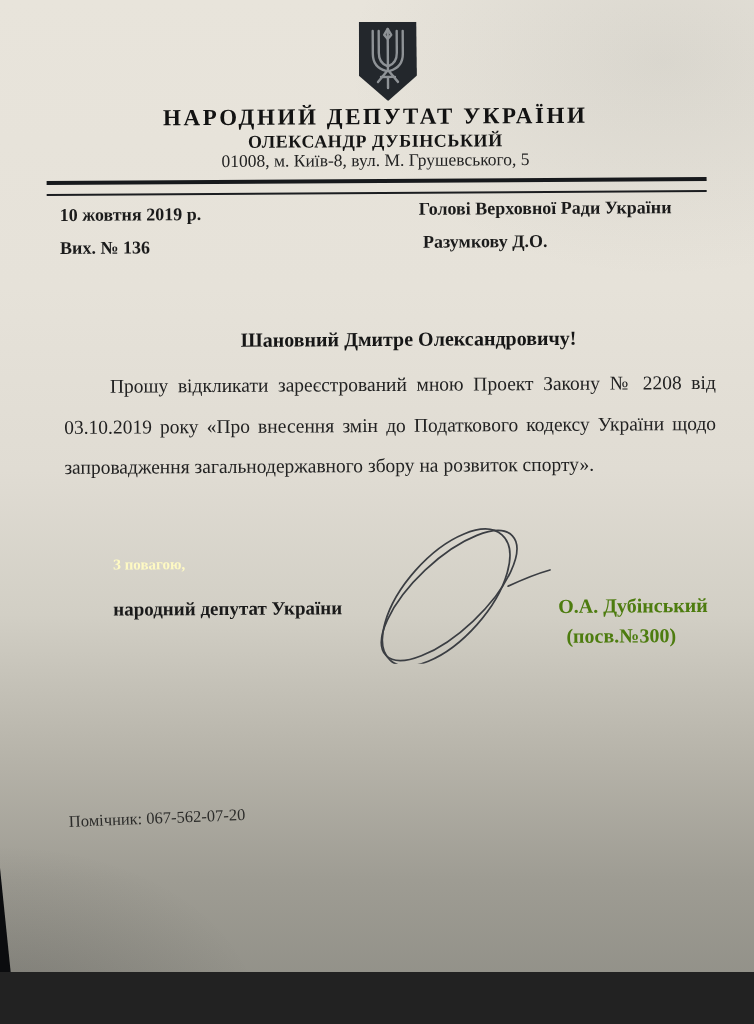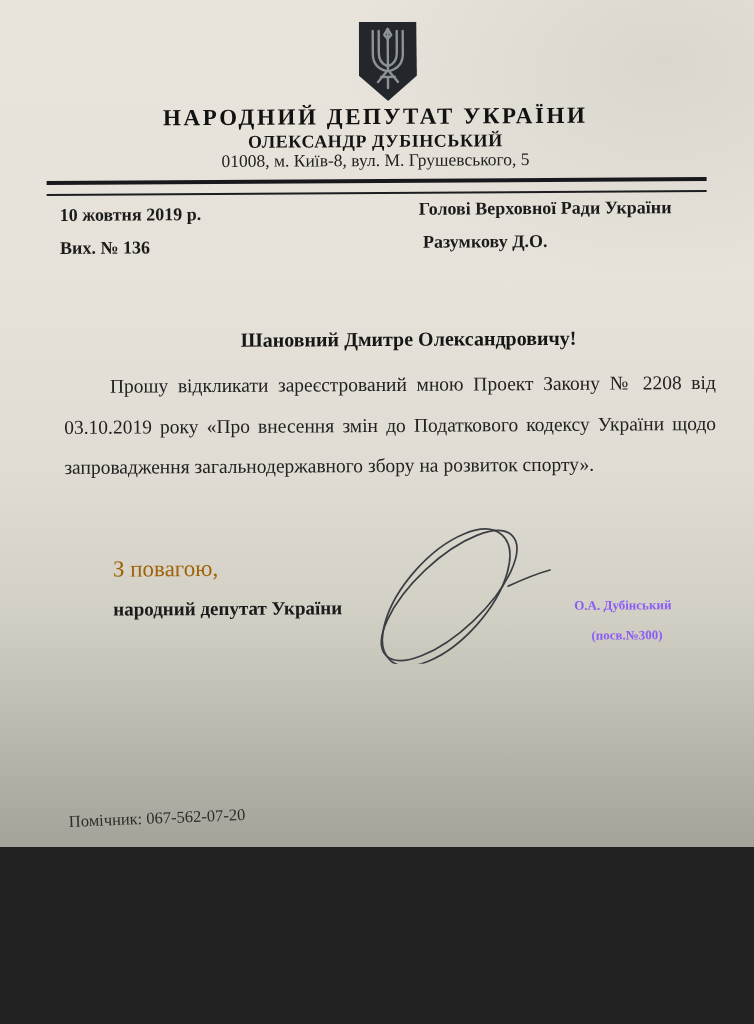--- a/index.html
+++ b/index.html
@@ -1,17 +1,17 @@
 <!DOCTYPE html>
 <html><head>
 <meta charset="utf-8">
 <style>
   html,body{margin:0;padding:0;background:#222;}
   .photo{
-    position:relative;width:754px;height:847px;overflow:hidden;
+    position:relative;width:754px;height:972px;overflow:hidden;
     background:#0b0c0e;
     font-family:"Liberation Serif","DejaVu Serif",serif;
   }
   
   .paper{
     position:absolute;left:0;top:0;width:754px;height:1024px;
     background:
       radial-gradient(ellipse 60% 30% at 88% 6%, rgba(95,100,96,0.10), rgba(0,0,0,0) 70%),
       radial-gradient(ellipse 50% 25% at 0% 100%, rgba(20,20,22,0.18), rgba(0,0,0,0) 70%),
       linear-gradient(180deg,#e8e4db 0%,#e6e2d9 28%,#e0dcd3 46%,#d2cfc5 60%,#b6b3a9 74%,#9e9c93 86%,#8d8c84 100%);
@@ -53,27 +53,27 @@
   .addressee{left:420px;top:193px;font-size:18px;font-weight:700;line-height:33px;color:#1b1b1b;}
   .addressee .ind{padding-left:4px;}
 
   .salutation{left:84px;top:328px;width:650px;text-align:center;font-size:20px;font-weight:700;color:#161616;}
 
   .body-par{left:64px;top:365px;width:652px;font-size:19.5px;line-height:40.5px;color:#222;}
   .jline{text-align:justify;text-align-last:justify;}
   .jline.first{text-indent:46px;}
   .lline{text-align:left;}
 
-  .valediction{left:112px;top:555px;font-size:23px;font-weight:400;color:#a16207;}
+  .valediction{left:112px;top:555px;font-size:15px;font-weight:700;color:#fef9c3;}
   .deputy-title{left:112px;top:597px;font-size:19px;font-weight:700;color:#1a1a1a;}
 
   .signature{left:368px;top:522px;width:200px;height:142px;}
 
-  .signer{left:573px;top:592px;font-size:13px;font-weight:700;line-height:30px;color:#8b5cf6;}
-  .signer .ind{padding-left:8px;text-align:center;}
+  .signer{left:557px;top:592px;font-size:20px;font-weight:700;line-height:30px;color:#4d7c0f;}
+  .signer .ind{padding-left:8px;}
 
   .assistant{left:66px;top:810px;font-size:16.5px;color:#2c2c2a;transform:rotate(-1.9deg);transform-origin:0 0;}
 </style>
 </head>
 <body>
 
 <div class="photo">
   <div class="paper"></div>
   <div class="bg-wedge"></div>
 

